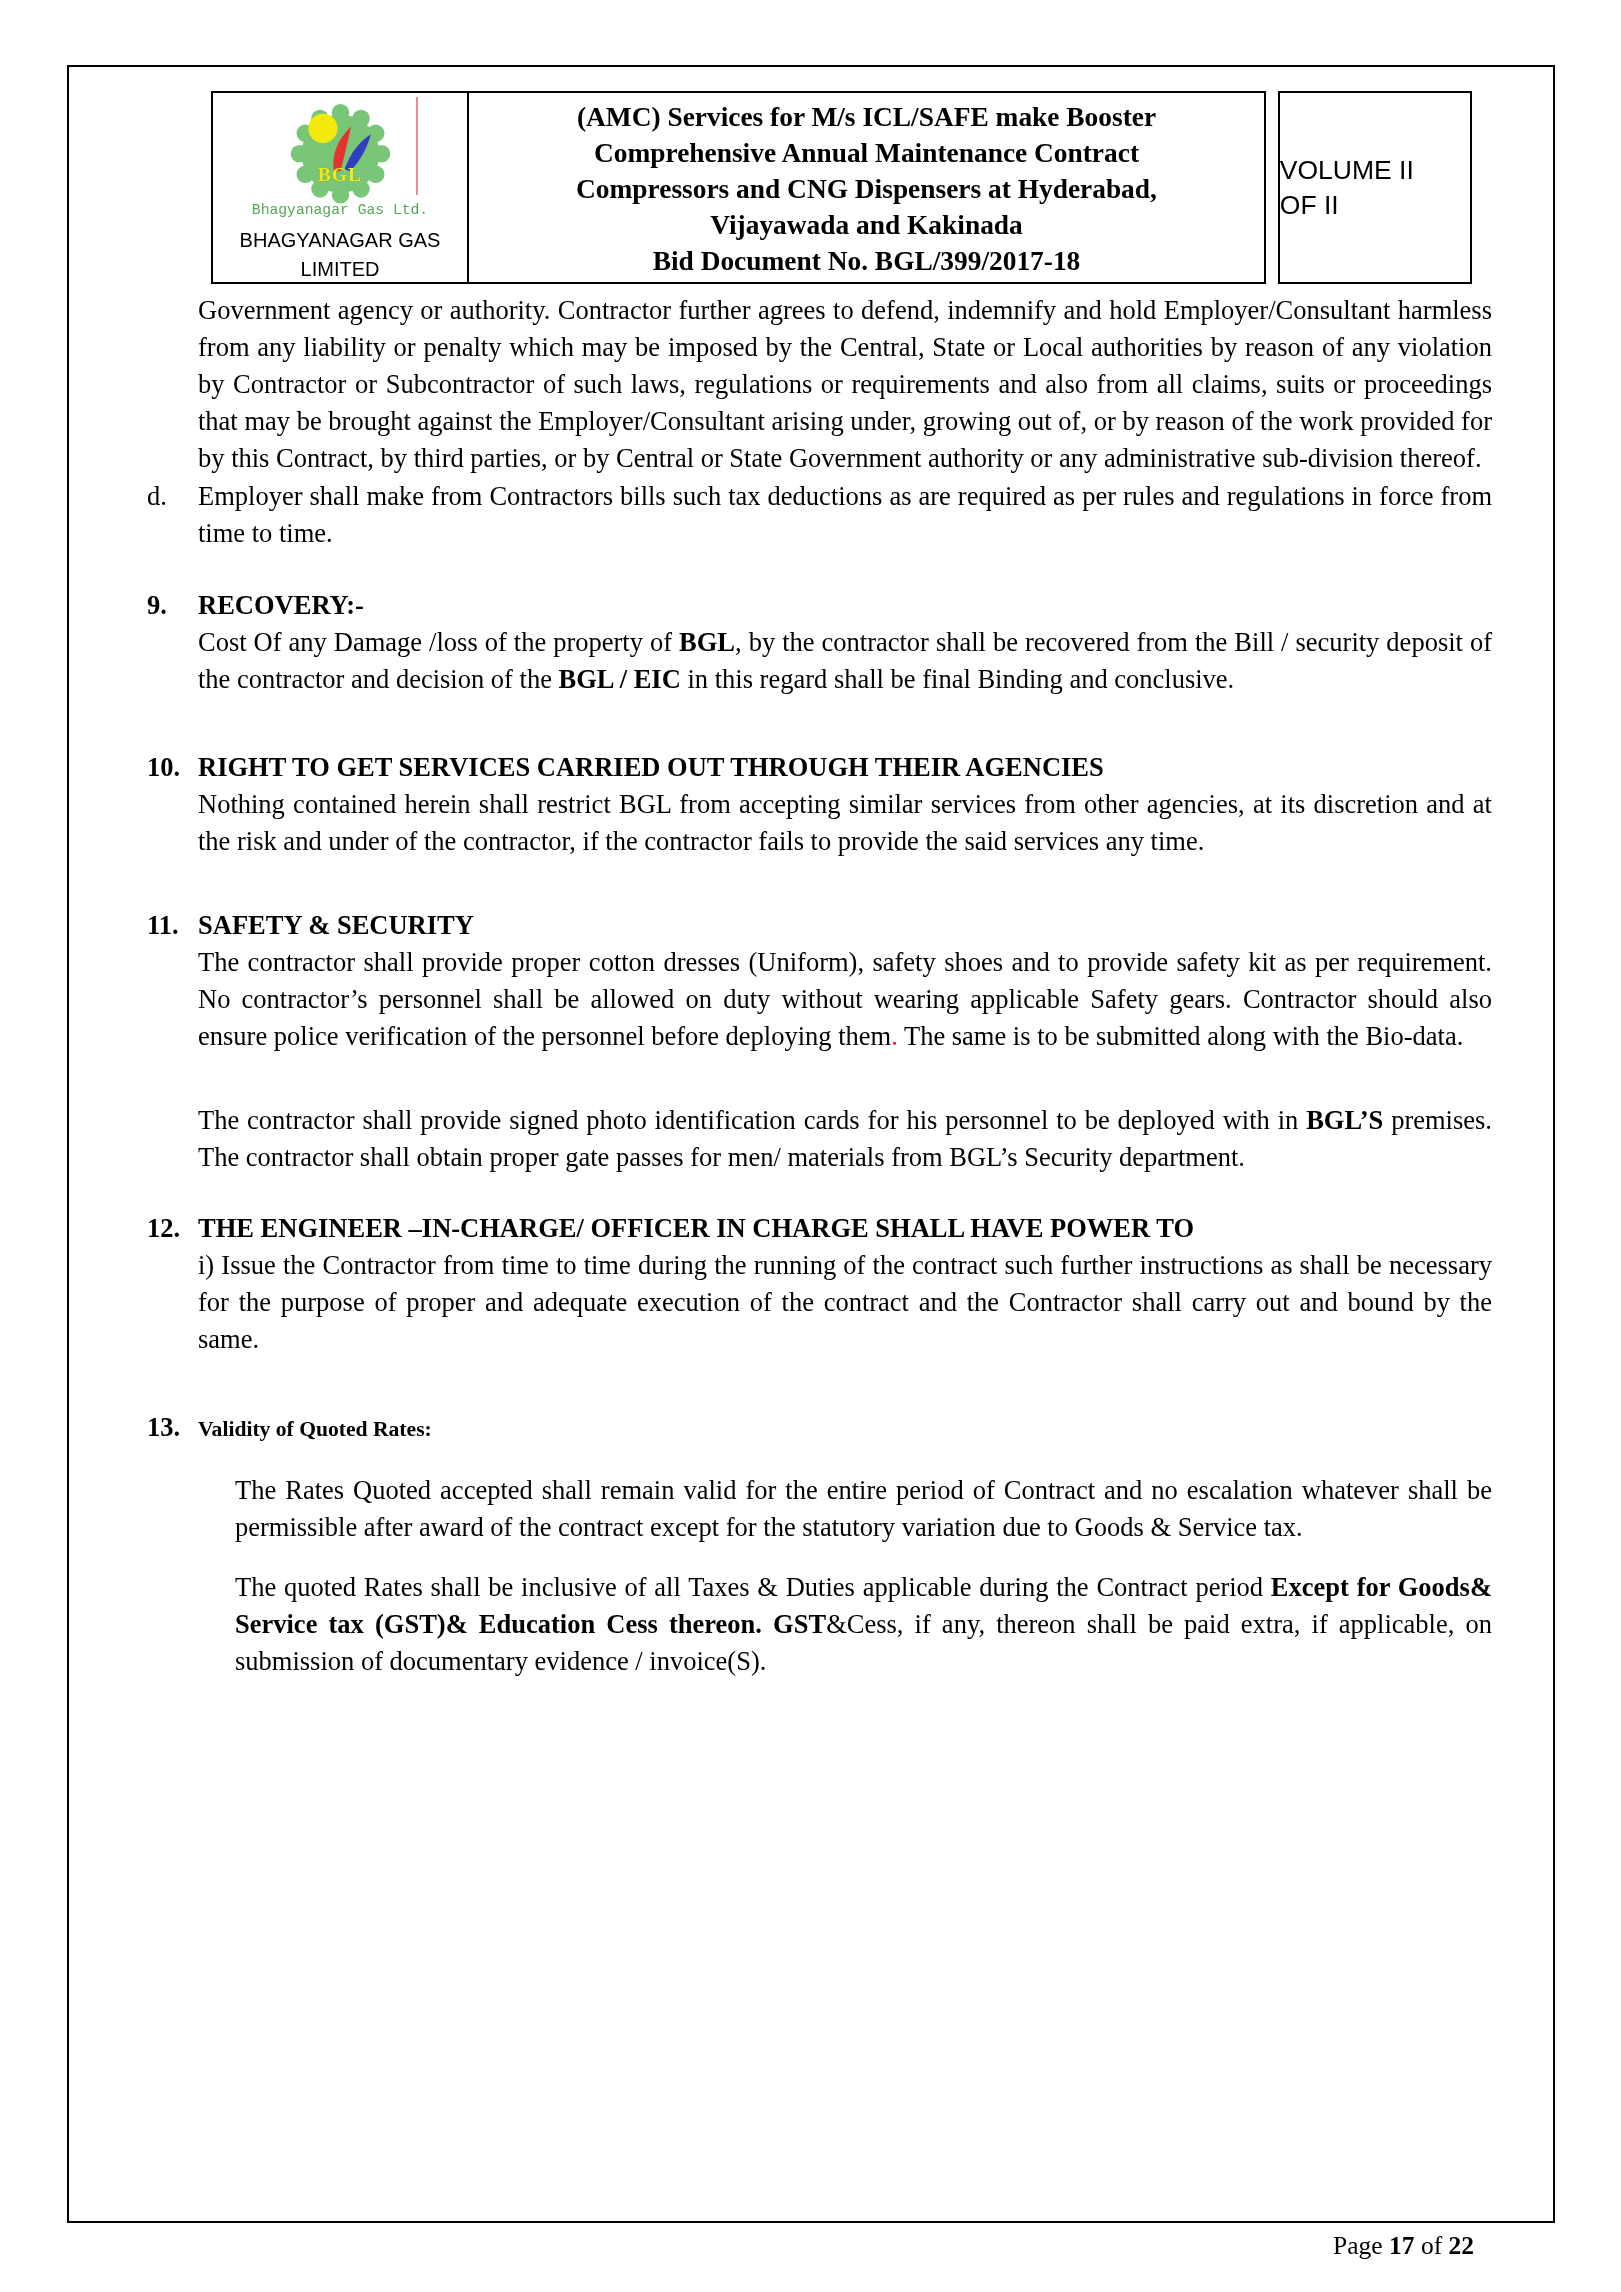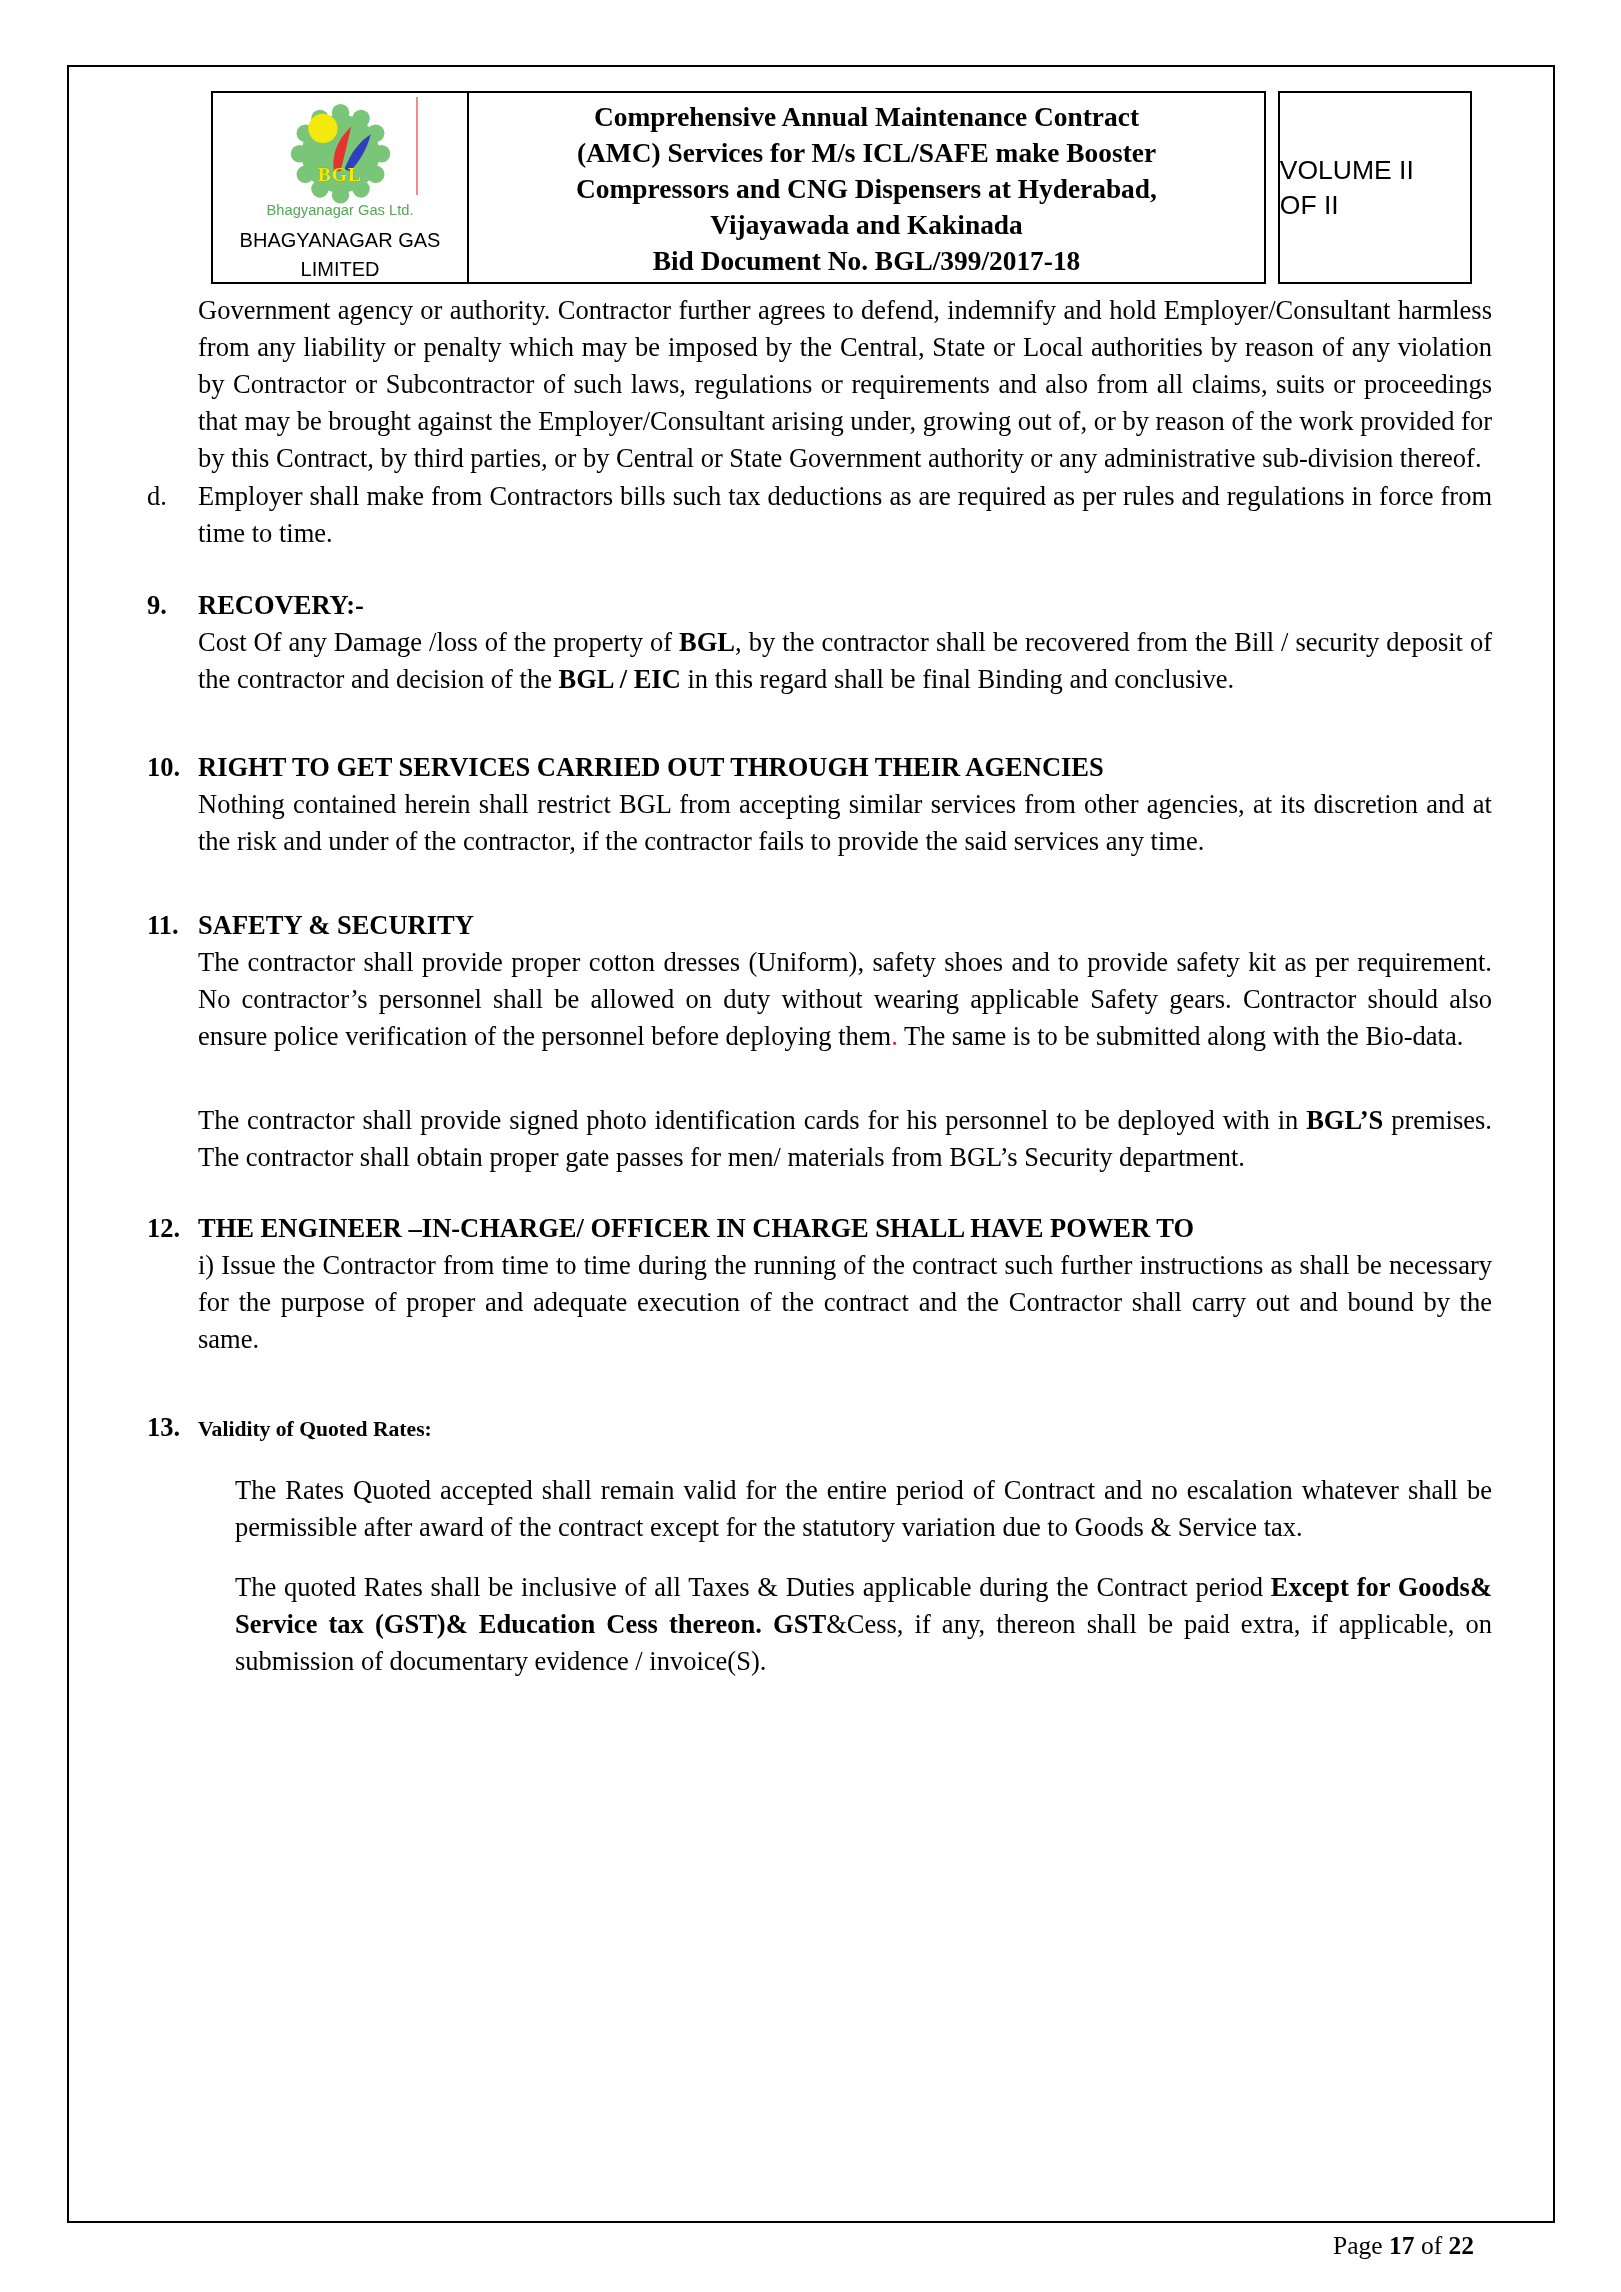--- a/index.html
+++ b/index.html
@@ -8,21 +8,21 @@
   .page-border{position:absolute;left:67px;top:65px;width:1484px;height:2154px;border:2.9px solid #000;}
 
   
   .header-table{position:absolute;left:211px;top:91px;width:1262px;height:193px;display:flex;}
   .cell{border:2px solid #000;box-sizing:border-box;background:#fff;}
   .logo-cell{width:258px;position:relative;display:flex;flex-direction:column;align-items:center;}
   .logo-wrap{position:relative;margin-top:5.9px;width:147px;height:125px;}
   .logo-monogram{position:absolute;left:50%;top:65px;transform:translateX(-50%);
       font-weight:bold;font-size:19.6px;color:#f4e90c;letter-spacing:1px;
       text-shadow:0 0 1px #3f8f3f;font-family:"Liberation Serif",serif;}
-  .logo-caption{font-size:14.7px;color:#55a855;margin-top:-21.6px;font-family:Liberation Sans, sans-serif;}
+  .logo-caption{font-size:14.7px;color:#55a855;margin-top:-21.6px;font-family:Liberation Mono, monospace;}
   .company-name{margin-top:7.8px;font-family:"Liberation Sans",sans-serif;font-size:20px;
       text-align:center;line-height:29px;width:225px;}
   .red-line{position:absolute;left:203px;top:3.9px;width:2px;height:98px;background:#f58a8a;}
   .title-cell{width:799px;margin-left:-2px;text-align:center;padding-top:5.9px;
       font-weight:bold;font-size:27.4px;line-height:36px;}
   .header-gap{width:11.8px;}
   .volume-cell{width:194px;display:flex;flex-direction:column;align-items:flex-start;justify-content:center;
       font-family:"Liberation Sans",sans-serif;font-size:26.5px;line-height:35px;}
 
   
@@ -80,22 +80,22 @@
           <path d="M79 72 C86 54 94 44 106 36 C102 52 94 64 85 74 Z" fill="#2f3fc0"></path>
         </svg>
         <div class="logo-monogram">BGL</div>
       </div>
       <div class="logo-caption">Bhagyanagar Gas Ltd.</div>
       <div class="company-name">BHAGYANAGAR GAS LIMITED</div>
       <div class="red-line"></div>
     </div>
 
     <div class="cell title-cell">
+      <div>(AMC) Services for M/s ICL/SAFE make Booster</div>
       <div>Comprehensive Annual Maintenance Contract</div>
-      <div>(AMC) Services for M/s ICL/SAFE make Booster</div>
       <div>Compressors and CNG Dispensers at Hyderabad,</div>
       <div>Vijayawada and Kakinada</div>
       <div>Bid Document No. BGL/399/2017-18</div>
     </div>
 
     <div class="header-gap"></div>
 
     <div class="cell volume-cell">
       <div>VOLUME II</div>
       <div>OF II</div>

